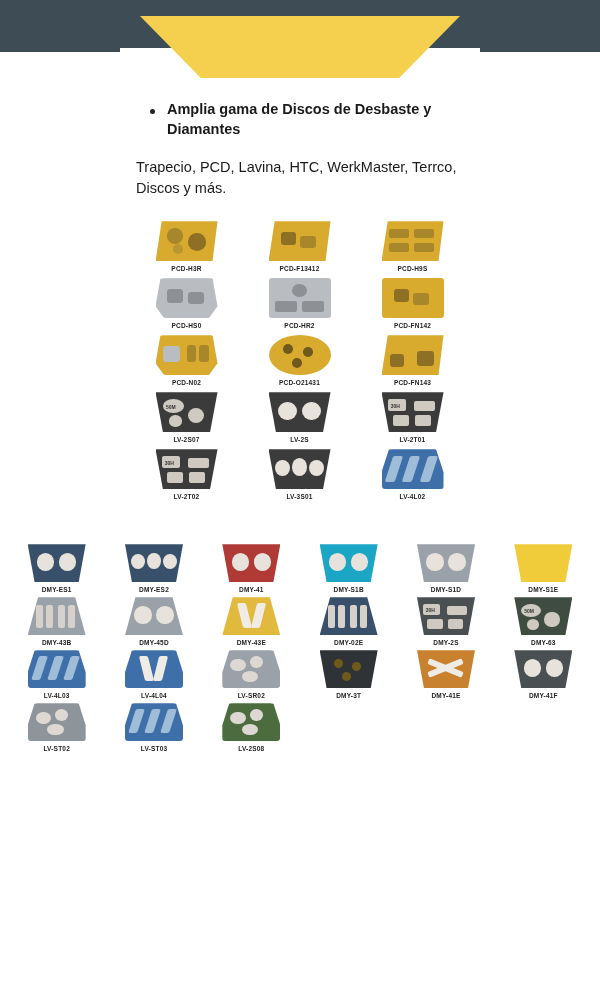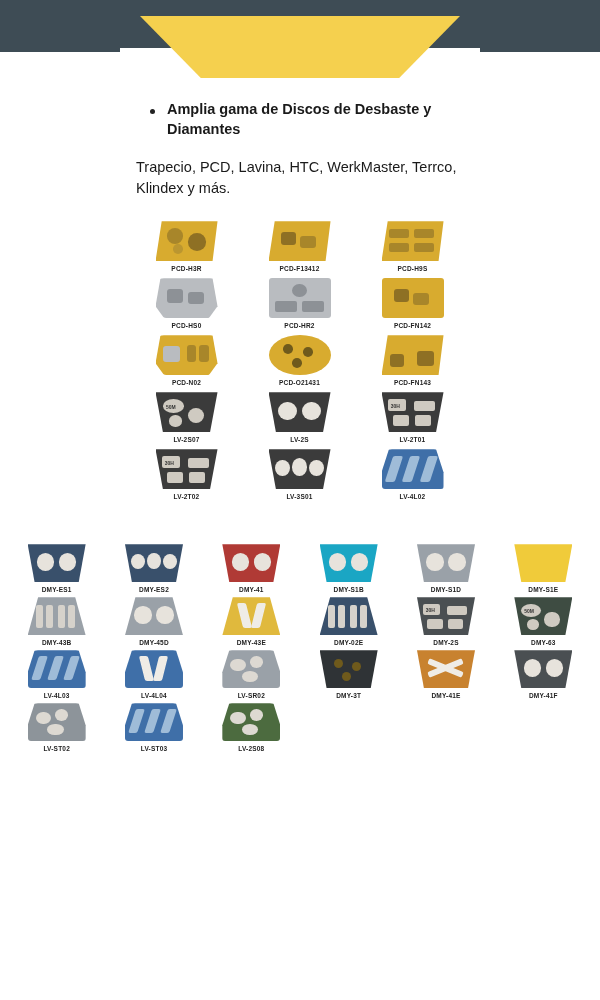--- a/index.html
+++ b/index.html
@@ -173,21 +173,21 @@
     <div class="header-inner-bar"></div>
   </div>
   <div class="yellow-trapezoid"></div>
   <div class="header-strip-white"></div>
 
   <div class="content">
     <div class="bullet-row">
       <div class="bullet-dot"></div>
       <div class="bullet-text">Amplia gama de Discos de Desbaste y Diamantes</div>
     </div>
-    <div class="paragraph">Trapecio, PCD, Lavina, HTC, WerkMaster, Terrco, Klindex y más.</div>
+    <div class="paragraph">Trapecio, PCD, Lavina, HTC, WerkMaster, Terrco, Discos y más.</div>
   </div>
 
   <div class="grid-a" id="gridA">
       <div class="seg">
         <div class="seg-img">
           <div class="shape sh-trap" style="background: rgb(216, 171, 47);">
             <div class="dot" style="left:18%;top:18%;width:26%;height:38%;background:#a8862a;"></div>
               <div class="dot" style="left:52%;top:30%;width:30%;height:44%;background:#8e7024;"></div>
               <div class="dot" style="left:28%;top:58%;width:16%;height:24%;background:#bb9630;"></div>
           </div>

